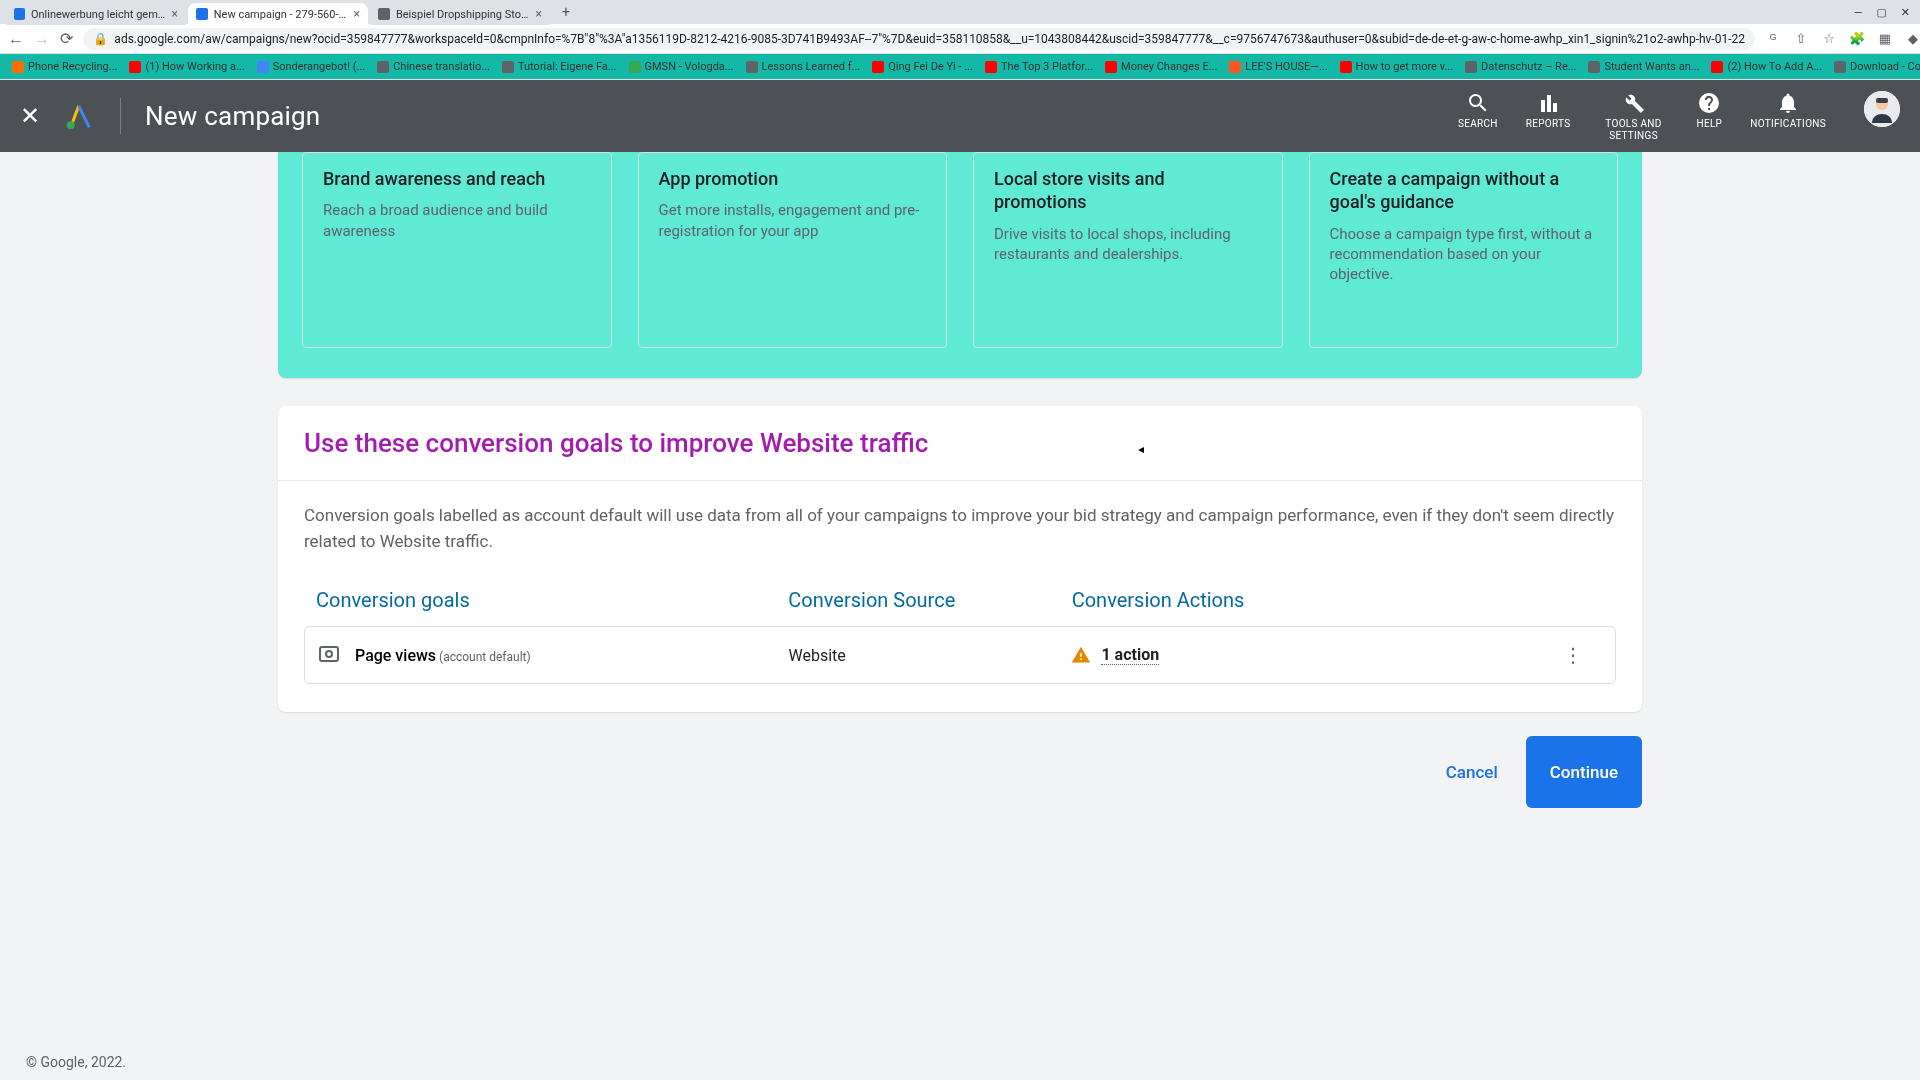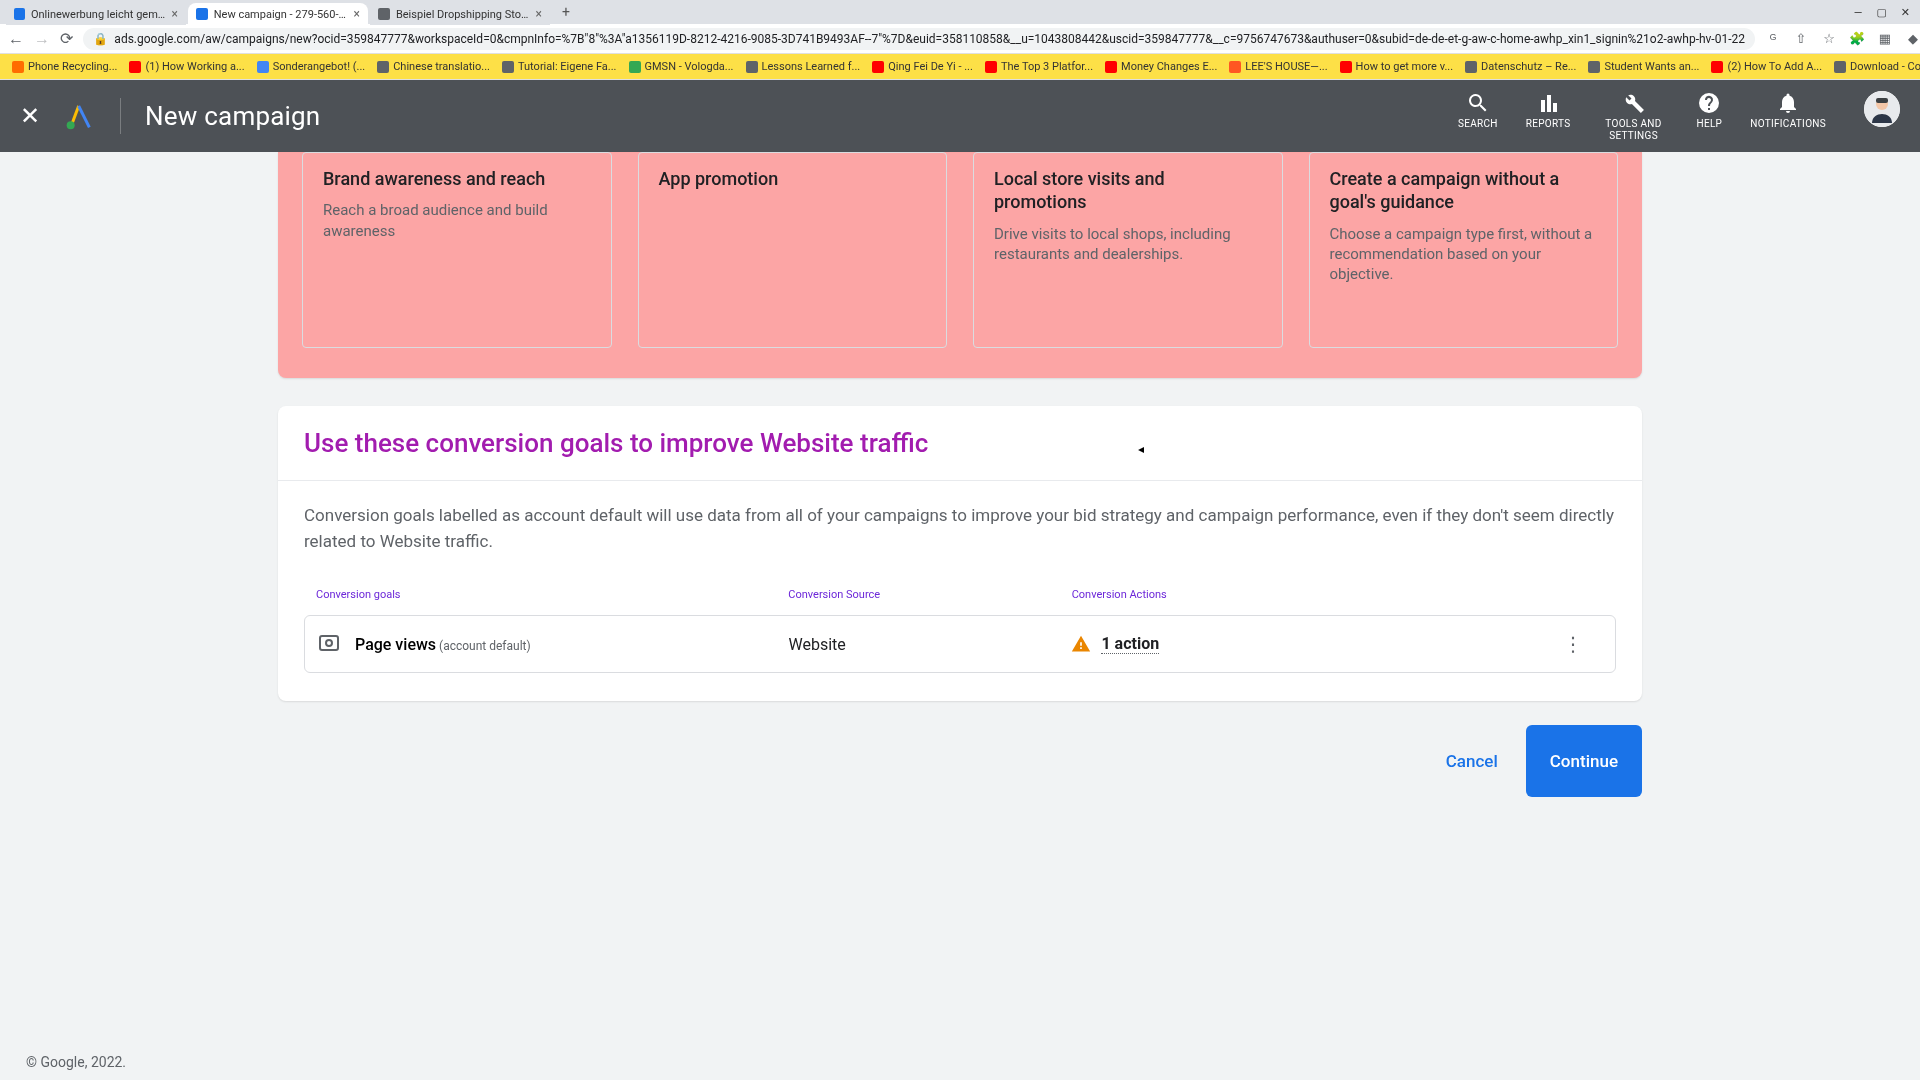--- a/index.html
+++ b/index.html
@@ -14,52 +14,52 @@
 .tab-close { font-size: 12px; color: #666; }
 .new-tab { width: 20px; height: 20px; display: flex; align-items: center; justify-content: center; color: #555; font-size: 14px; border-radius: 50%; margin-left: 4px; }
 .window-controls { margin-left: auto; display: flex; gap: 14px; color: #333; font-size: 11px; padding-right: 4px;}
 
 .url-bar-row { background: #fff; height: 30px; display: flex; align-items: center; padding: 0 8px; gap: 10px; border-bottom: 1px solid #e0e0e0; }
 .nav-icon { width: 16px; height: 16px; color: #5f6368; cursor: pointer; display:flex; align-items:center; justify-content:center;}
 .url-bar { flex: 1; background: #f1f3f4; border-radius: 14px; height: 22px; display: flex; align-items: center; padding: 0 10px; font-size: 12px; color: #202124; gap: 6px;}
 .url-actions { display: flex; gap: 12px; align-items: center; color: #5f6368; }
 .url-actions > * { width:16px; height:16px; display:flex; align-items:center; justify-content:center; font-size:13px;}
 
-.bookmarks-bar { background: #fde047; height: 26px; display: flex; align-items: center; padding: 0 8px; gap: 4px; font-size: 11px; color: #333; border-bottom: 1px solid #e0e0e0; overflow: hidden;}
+.bookmarks-bar { background: #14b8a6; height: 26px; display: flex; align-items: center; padding: 0 8px; gap: 4px; font-size: 11px; color: #333; border-bottom: 1px solid #e0e0e0; overflow: hidden;}
 .bookmark { display: flex; align-items: center; gap: 4px; padding: 2px 4px; white-space: nowrap; cursor: pointer; }
 .bm-favicon { width: 12px; height: 12px; border-radius: 2px; display: inline-block; flex-shrink:0;}
 
 
 .app-header { background: #4d5156; height: 72px; display: flex; align-items: center; padding: 0 20px; color: #fff; }
 .close-btn { font-size: 24px; color: #fff; cursor: pointer; margin-right: 24px; }
 .ads-logo { width: 32px; height: 32px; margin-right: 24px; }
 .divider-v { width: 1px; height: 36px; background: #7a7d80; margin-right: 24px; }
 .page-title { font-size: 26px; font-weight: 400; letter-spacing: 0.2px; }
 .header-actions { margin-left: auto; display: flex; gap: 28px; align-items: flex-start; }
 .header-action { display: flex; flex-direction: column; align-items: center; cursor: pointer; font-size: 10px; letter-spacing: 0.3px; text-align: center; line-height: 1.2; }
 .header-action svg { width: 24px; height: 24px; fill: #fff; margin-bottom: 3px; }
 .profile-avatar { width: 36px; height: 36px; border-radius: 50%; background: #fff; margin-left: 10px; cursor: pointer; overflow:hidden; display:flex; align-items:center; justify-content:center;}
 
 
 .content { padding: 0 0 20px 0; max-width: 1640px; margin: 0 auto; }
 
-.card-section { background: #fca5a5; margin: 0 138px; border-radius: 0 0 8px 8px; padding: 0 24px 30px 24px; box-shadow: 0 1px 2px rgba(0,0,0,0.1); }
+.card-section { background: #5eead4; margin: 0 138px; border-radius: 0 0 8px 8px; padding: 0 24px 30px 24px; box-shadow: 0 1px 2px rgba(0,0,0,0.1); }
 .goal-cards { display: grid; grid-template-columns: repeat(4, 1fr); gap: 26px; }
 .goal-card { border: 1px solid #dadce0; border-radius: 4px; padding: 0 20px 20px 20px; height: 196px; cursor: pointer; }
 .goal-card h3 { font-size: 18px; font-weight: 500; color: #202124; margin-bottom: 10px; margin-top: 14px; line-height: 1.3;}
 .goal-card p { font-size: 15px; color: #5f6368; line-height: 1.35; }
 
 .section2 { background: #fff; margin: 28px 138px 0 138px; border-radius: 8px; box-shadow: 0 1px 2px rgba(0,0,0,0.1); }
 .section2-header { padding: 22px 26px; border-bottom: 1px solid #e8eaed; }
 .section2-header h2 { font-size: 26px; font-weight: 500; color: #a21caf; }
 .section2-body { padding: 22px 26px 28px 26px; }
 .section2-body p { font-size: 17px; color: #5f6368; line-height: 1.5; margin-bottom: 34px; }
 
 .conv-table { width: 100%; }
-.conv-head { display: grid; grid-template-columns: 2fr 1.2fr 2fr 60px; padding: 0 12px 14px 12px; font-size: 11px; color: #6d28d9; margin-top: 30px; }
+.conv-head { display: grid; grid-template-columns: 2fr 1.2fr 2fr 60px; padding: 0 12px 14px 12px; font-size: 20px; color: #0369a1; margin-top: 30px; }
 .conv-row-wrap { border: 1px solid #dadce0; border-radius: 6px; }
 .conv-row { display: grid; grid-template-columns: 2fr 1.2fr 2fr 60px; align-items: center; padding: 16px 12px; }
 .conv-goal { display: flex; align-items: center; gap: 14px; }
 .conv-goal-icon { width: 24px; height: 24px; }
 .conv-goal-name { font-size: 16px; color: #000000; font-weight: 500; }
 .conv-goal-sub { font-size: 12px; color: #5f6368; font-weight: 400; }
 .conv-source { font-size: 16px; color: #202124; }
 .conv-actions { display: flex; align-items: center; gap: 10px; font-size: 16px; }
 .warn-icon { color: #ea8600; }
 .action-link { border-bottom: 1px dotted #5f6368; cursor: pointer; color: #202124; font-weight: bold; }
@@ -238,20 +238,21 @@
 
 <div class="content">
   <div class="card-section">
     <div class="goal-cards" id="goal-cards">
         <div class="goal-card">
           <h3>Brand awareness and reach</h3>
           <p>Reach a broad audience and build awareness</p>
         </div>
         <div class="goal-card">
           <h3>App promotion</h3>
+          <p>Get more installs, engagement and pre-registration for your app</p>
         </div>
         <div class="goal-card">
           <h3>Local store visits and promotions</h3>
           <p>Drive visits to local shops, including restaurants and dealerships.</p>
         </div>
         <div class="goal-card">
           <h3>Create a campaign without a goal's guidance</h3>
           <p>Choose a campaign type first, without a recommendation based on your objective.</p>
         </div>
       </div>

